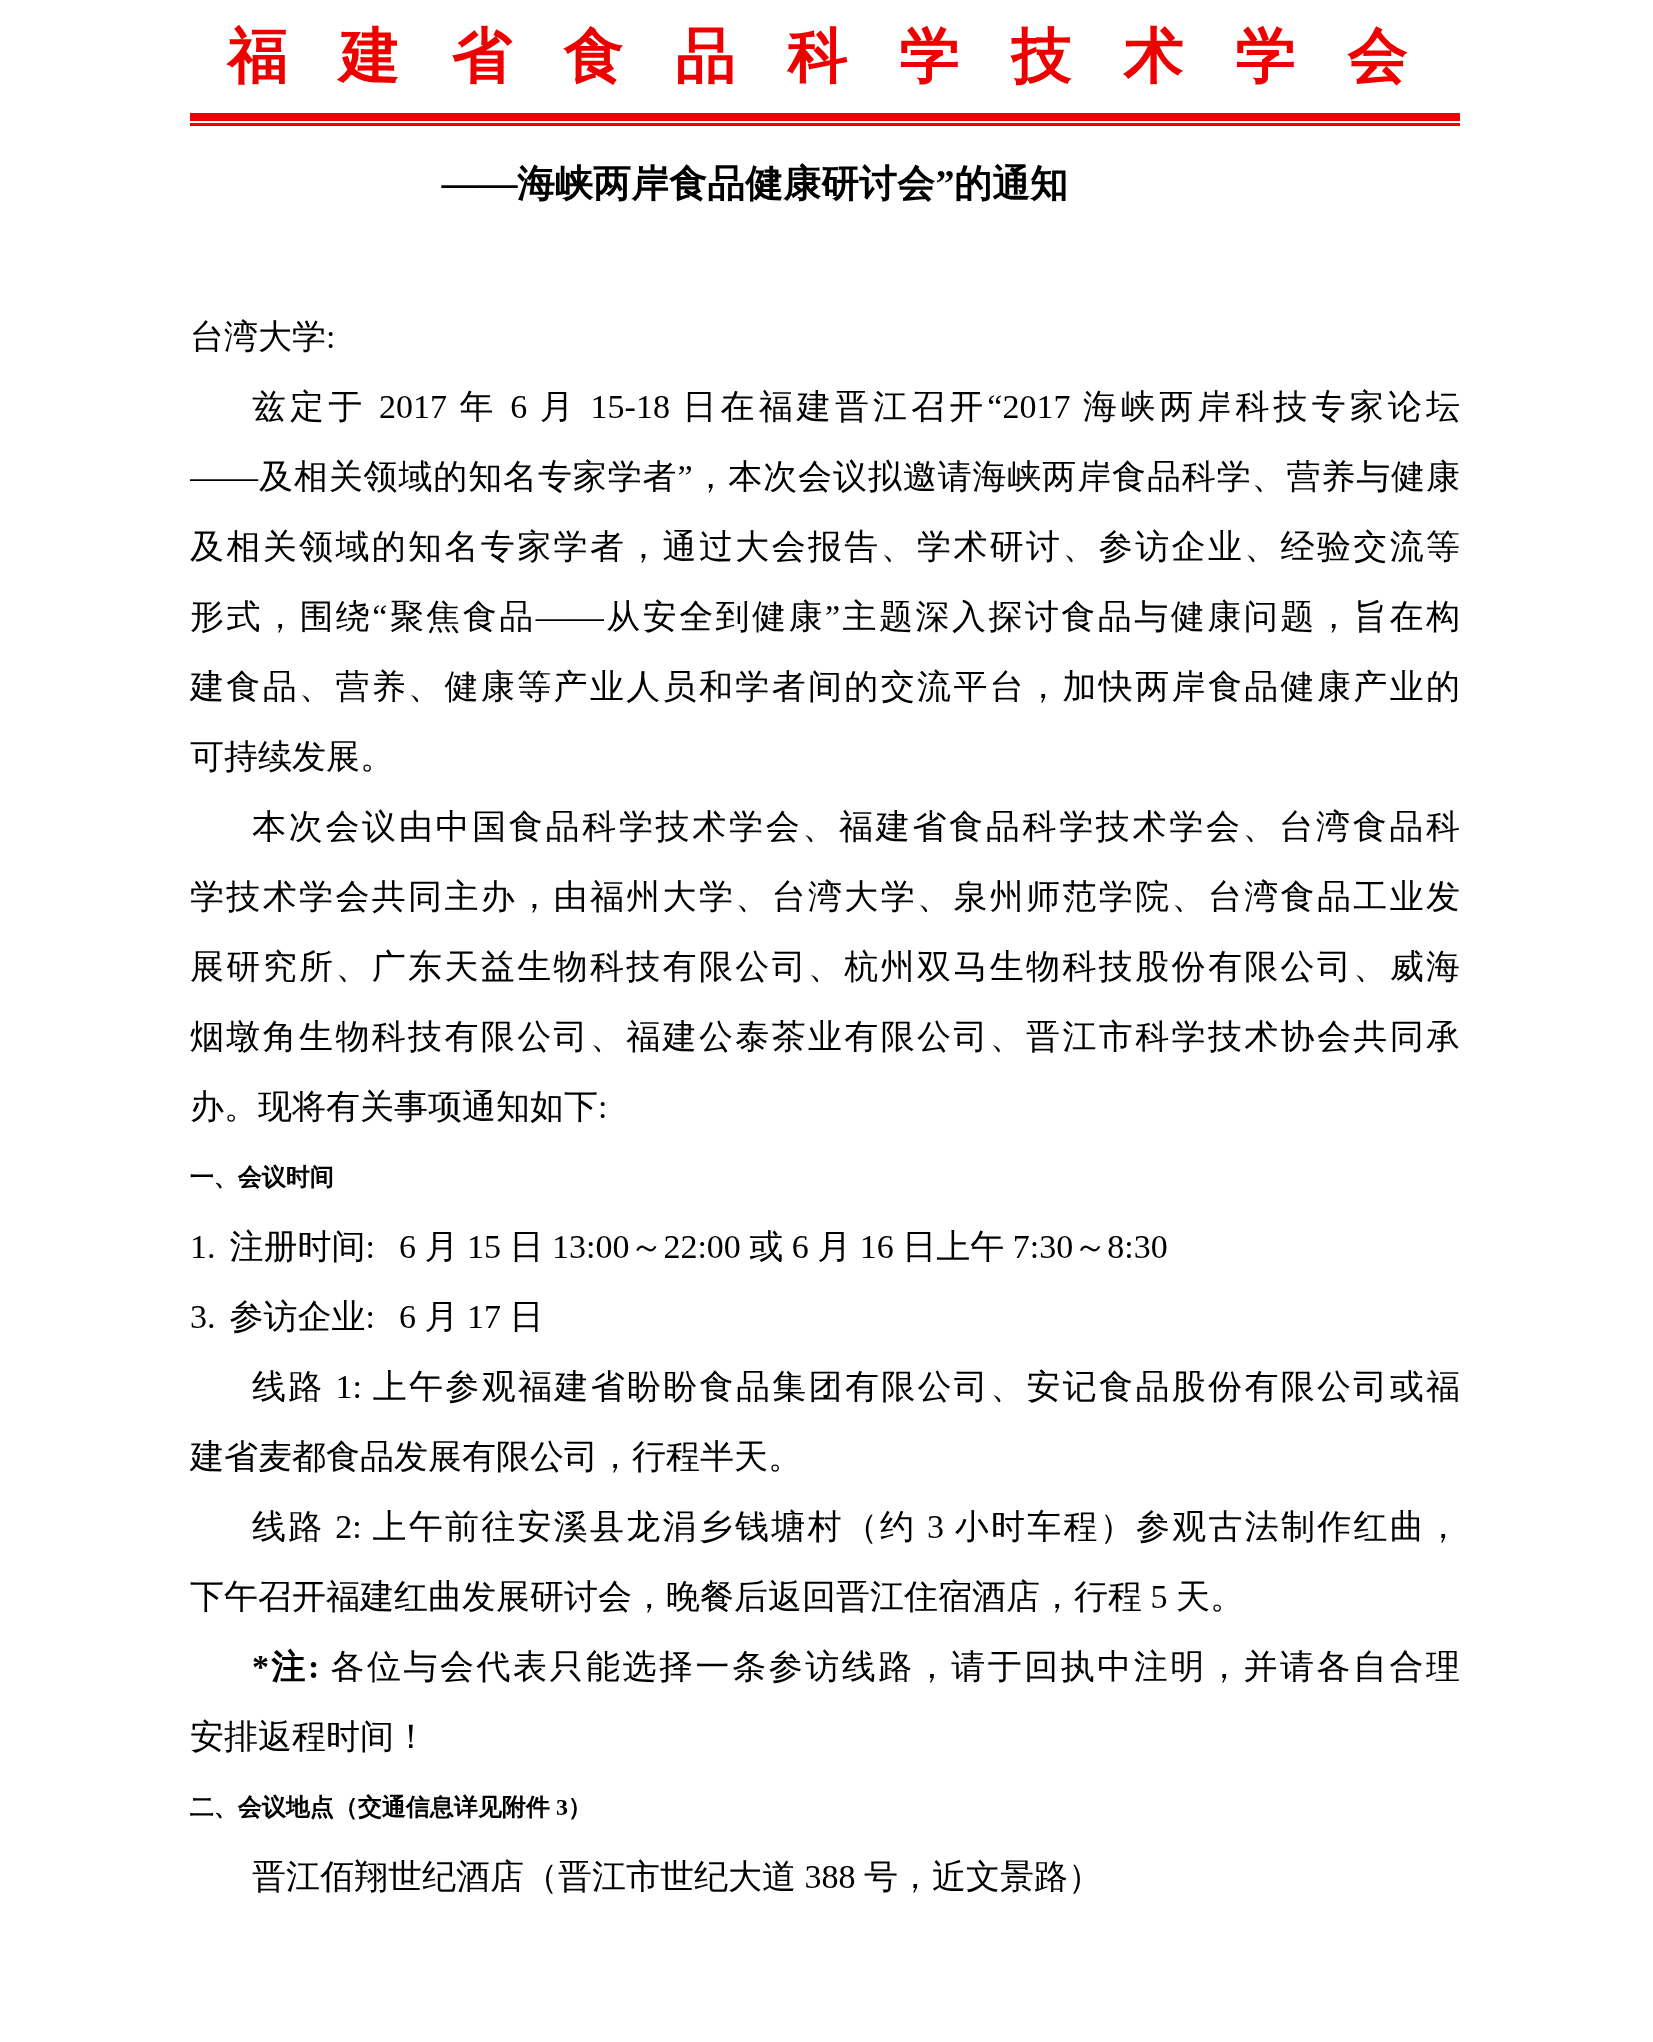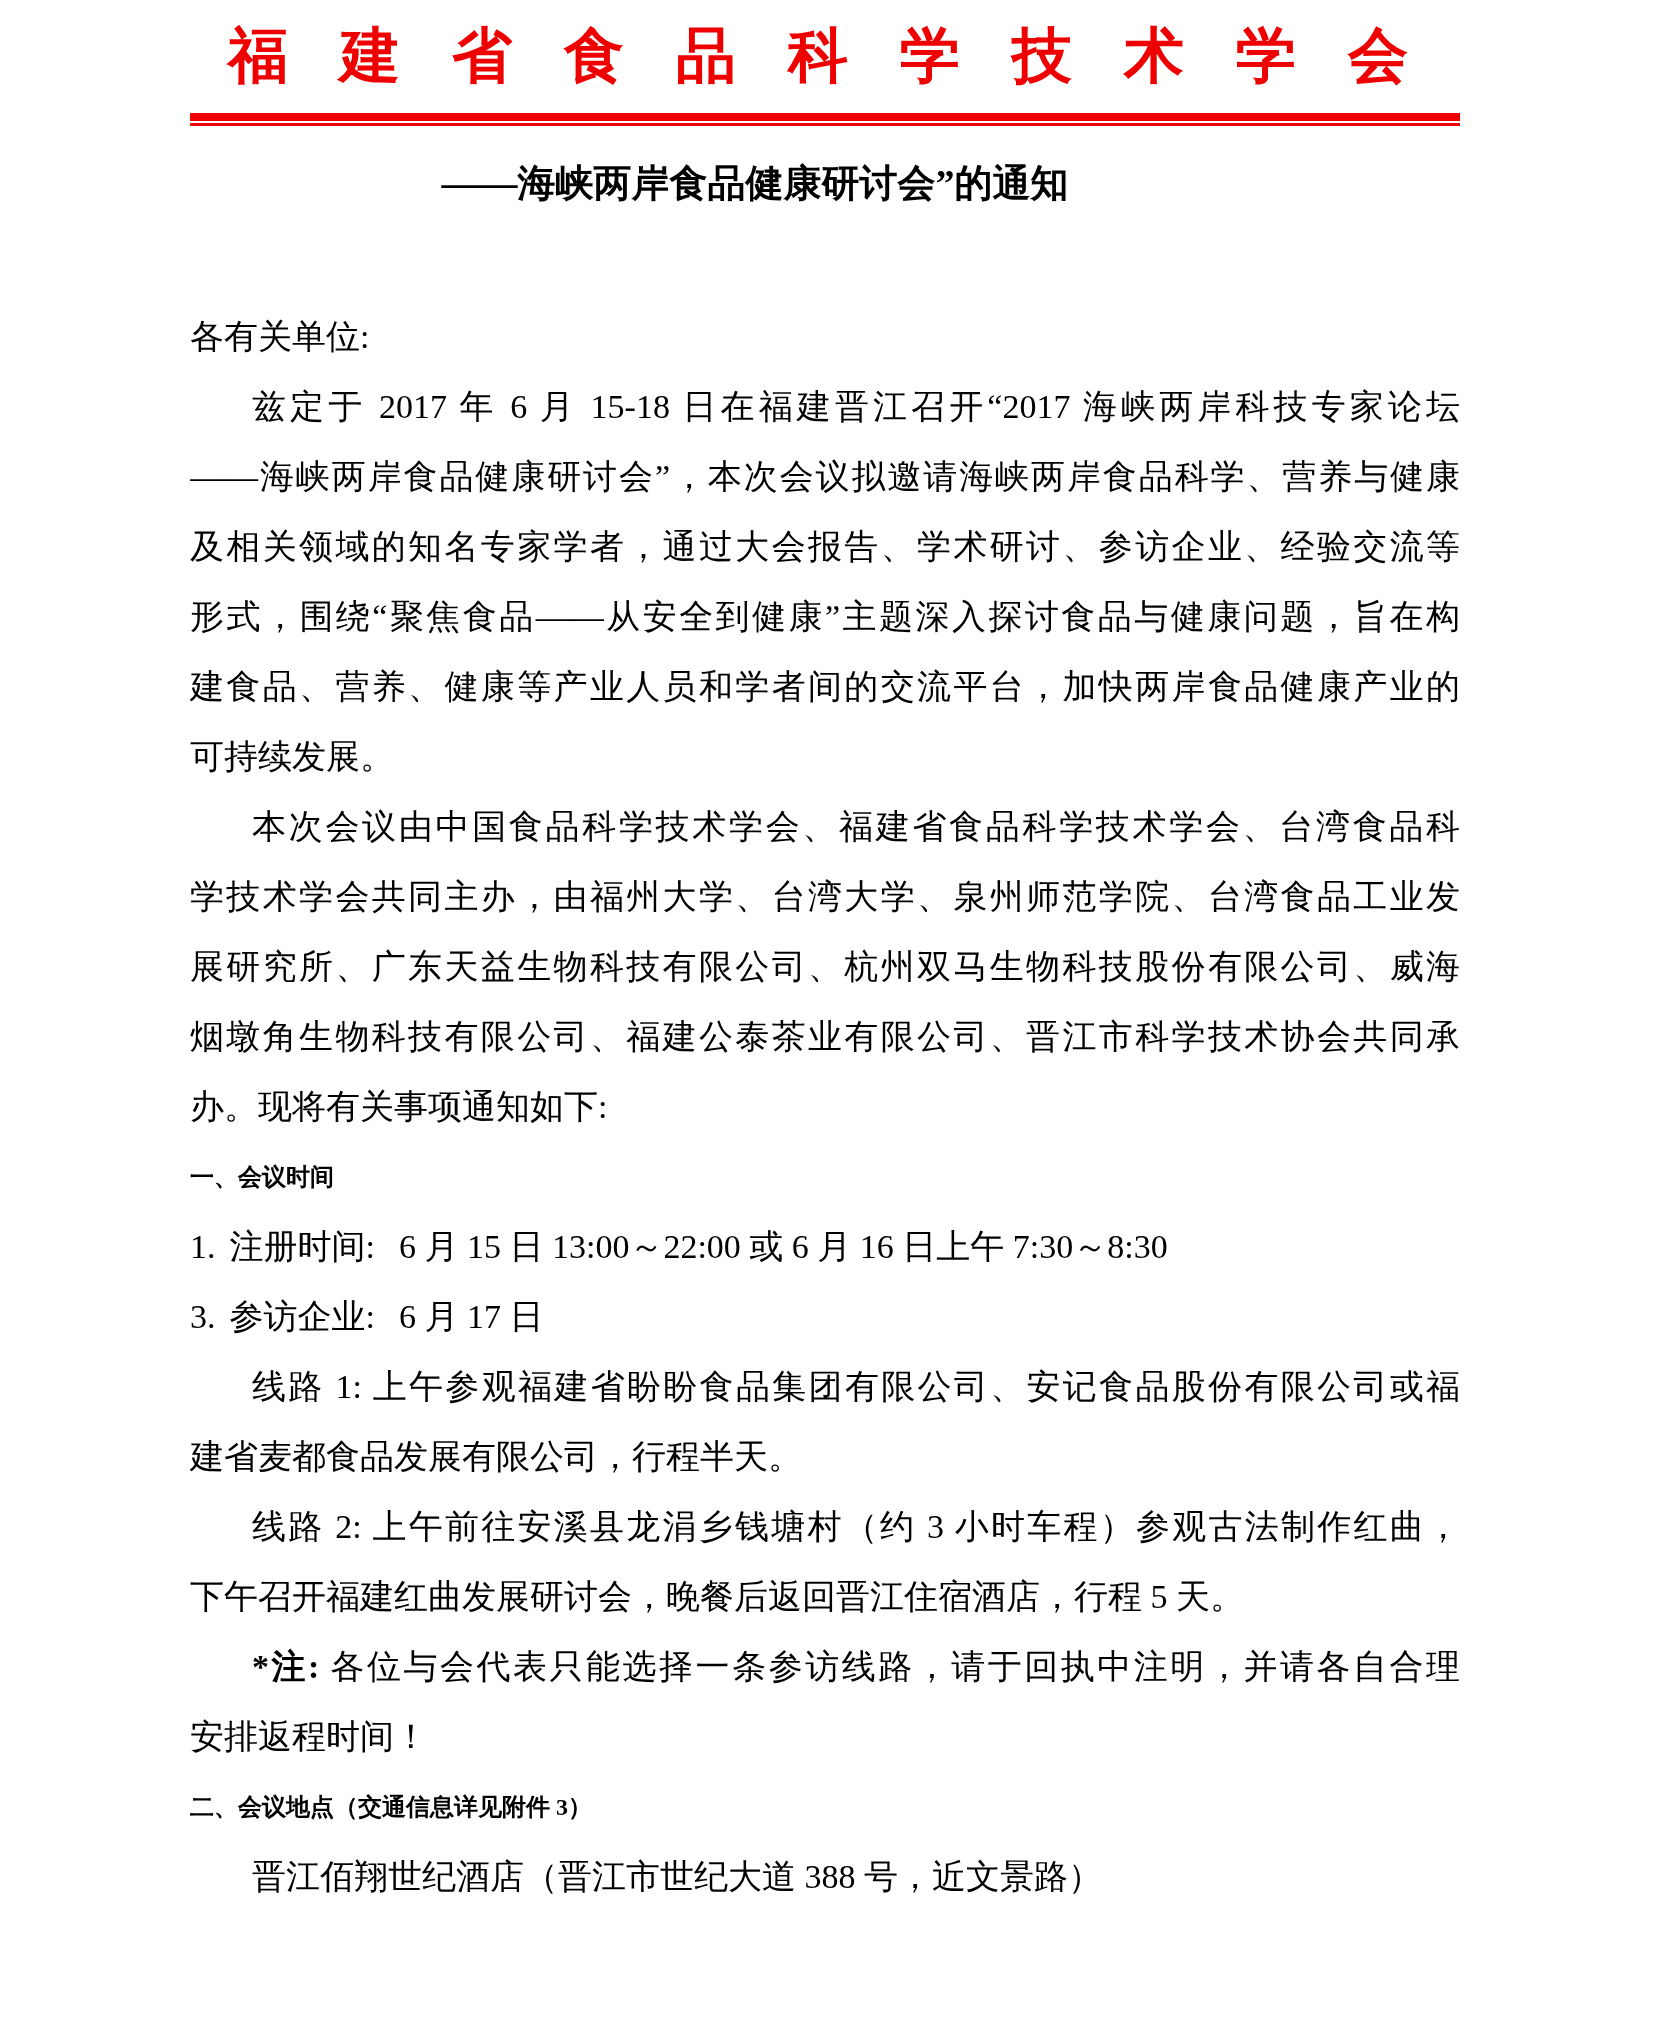--- a/index.html
+++ b/index.html
@@ -62,24 +62,24 @@
 
   <div class="org-name">福建省食品科学技术学会</div>
   <div class="red-rule"></div>
 
   <div class="doc-title">
     <div class="t2">——海峡两岸食品健康研讨会”的通知</div>
   </div>
 
   <div class="body-lines">
 
-    <div class="line">各有关单位:</div>
+    <div class="line">台湾大学:</div>
 
     <div class="line fill ind">兹定于 2017 年 6 月 15-18 日在福建晋江召开“2017 海峡两岸科技专家论坛</div>
-    <div class="line fill">——海峡两岸食品健康研讨会”，本次会议拟邀请海峡两岸食品科学、营养与健康</div>
+    <div class="line fill">——及相关领域的知名专家学者”，本次会议拟邀请海峡两岸食品科学、营养与健康</div>
     <div class="line fill">及相关领域的知名专家学者，通过大会报告、学术研讨、参访企业、经验交流等</div>
     <div class="line fill">形式，围绕“聚焦食品——从安全到健康”主题深入探讨食品与健康问题，旨在构</div>
     <div class="line fill">建食品、营养、健康等产业人员和学者间的交流平台，加快两岸食品健康产业的</div>
     <div class="line">可持续发展。</div>
 
     <div class="line fill ind">本次会议由中国食品科学技术学会、福建省食品科学技术学会、台湾食品科</div>
     <div class="line fill">学技术学会共同主办，由福州大学、台湾大学、泉州师范学院、台湾食品工业发</div>
     <div class="line fill">展研究所、广东天益生物科技有限公司、杭州双马生物科技股份有限公司、威海</div>
     <div class="line fill">烟墩角生物科技有限公司、福建公泰茶业有限公司、晋江市科学技术协会共同承</div>
     <div class="line">办。现将有关事项通知如下:</div>

